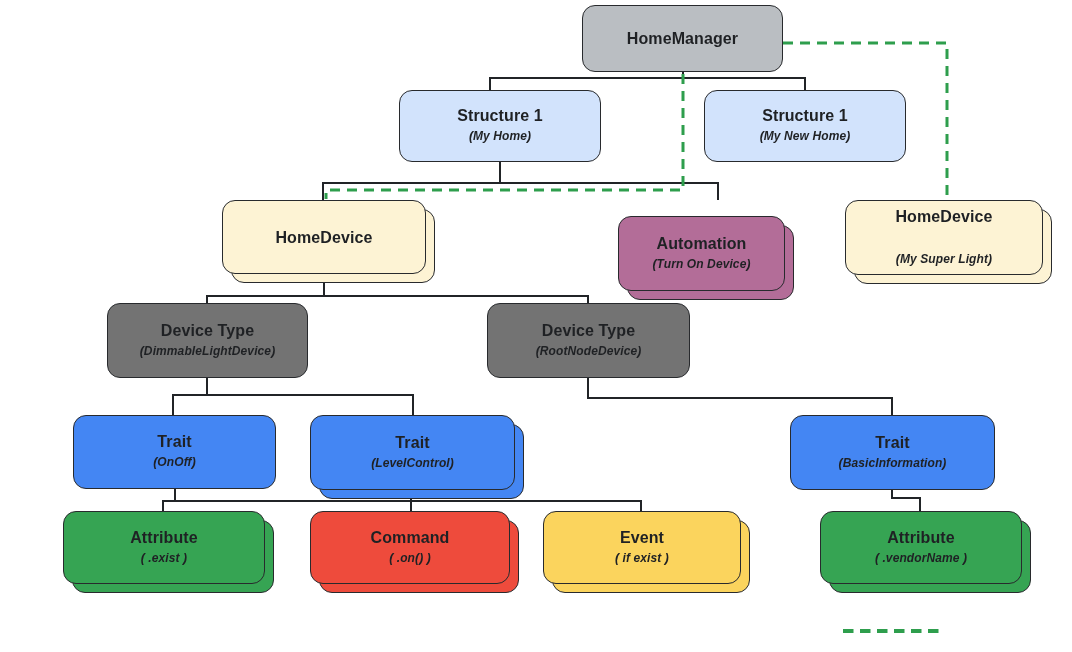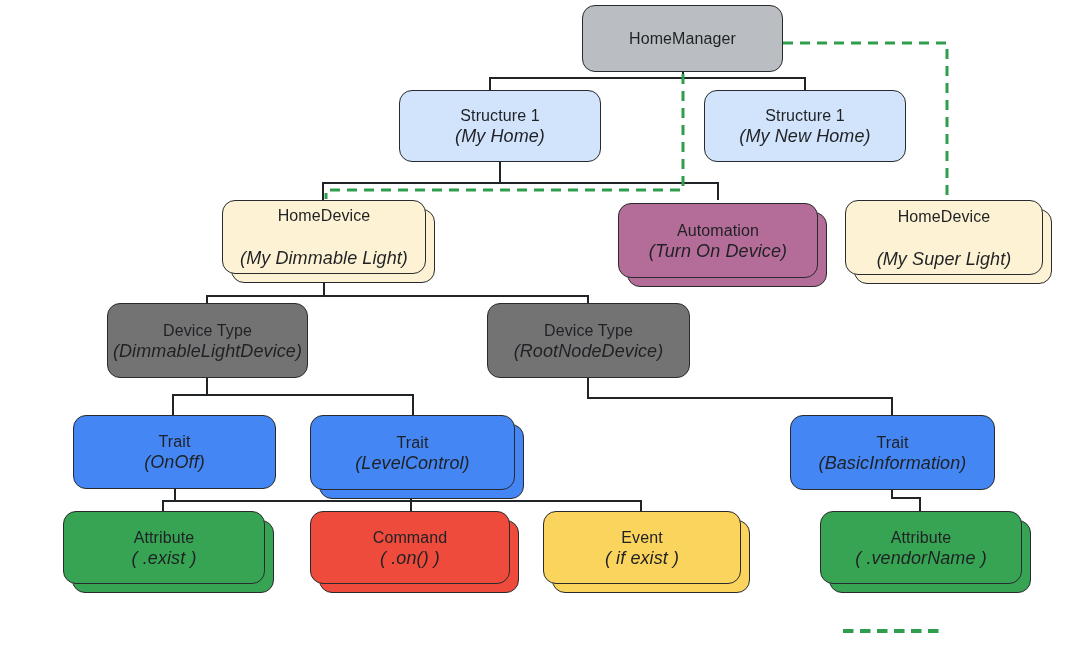--- a/index.html
+++ b/index.html
@@ -14,42 +14,42 @@
   .node{position:absolute;z-index:1;}
   .node .stack{
     position:absolute;left:9px;top:9px;width:100%;height:100%;
     border:1.7px solid #282a2d;border-radius:13px;box-sizing:border-box;
     z-index:0;
   }
   .node .box{
     position:absolute;left:0;top:0;width:100%;height:100%;
     border:1.7px solid #282a2d;border-radius:13px;box-sizing:border-box;
     display:flex;flex-direction:column;align-items:center;justify-content:center;
-    z-index:1;text-align:center;
+    z-index:1;text-align:center;font-weight:bold;
   }
   .node .t{font-size:16px;line-height:21px;color:#1f2124;letter-spacing:.1px;}
-  .node .s{font-size:18px;line-height:21px;color:#1f2124;font-style:italic;letter-spacing:.1px;}
+  .node .s{font-size:12px;line-height:21px;color:#1f2124;font-style:italic;letter-spacing:.1px;}
 
   
   .c-gray .box,.c-gray .stack{background:#babec2;}
   .c-lightblue .box,.c-lightblue .stack{background:#d2e3fc;}
   .c-cream .box,.c-cream .stack{background:#fdf3d4;gap:22px;}
   .c-purple .box,.c-purple .stack{background:#b36d98;}
   .c-orange .box,.c-orange .stack{background:#737373;}
   .c-blue .box,.c-blue .stack{background:#4486f3;}
   .c-green .box,.c-green .stack{background:#36a453;}
   .c-red .box,.c-red .stack{background:#ee4b3c;}
   .c-yellow .box,.c-yellow .stack{background:#fbd45d;}
 
   
   .n-homemanager{left:582px;top:5px;width:201px;height:67px;}
   .n-structure1{left:399px;top:90px;width:202px;height:72px;}
   .n-structure2{left:704px;top:90px;width:202px;height:72px;}
   .n-homedevice1{left:222px;top:200px;width:204px;height:74px;}
-  .n-automation{left:618px;top:203px;width:200px;height:75px;}
+  .n-automation{left:618px;top:216px;width:167px;height:75px;}
   .n-homedevice2{left:845px;top:200px;width:198px;height:75px;}
   .n-devicetype1{left:107px;top:303px;width:201px;height:75px;}
   .n-devicetype2{left:487px;top:303px;width:203px;height:75px;}
   .n-trait-onoff{left:73px;top:415px;width:203px;height:74px;}
   .n-trait-levelcontrol{left:310px;top:415px;width:205px;height:75px;}
   .n-trait-basicinfo{left:790px;top:415px;width:205px;height:75px;}
   .n-attr-onoff{left:63px;top:511px;width:202px;height:73px;}
   .n-command-on{left:310px;top:511px;width:200px;height:73px;}
   .n-event-ifexist{left:543px;top:511px;width:198px;height:73px;}
   .n-attr-vendorname{left:820px;top:511px;width:202px;height:73px;}
@@ -98,21 +98,20 @@
     <div class="box">
       <div class="t">Structure 1</div>
       <div class="s">(My New Home)</div>
     </div>
   </div>
 
   <div class="node n-homedevice1 c-cream">
     <div class="stack"></div>
     <div class="box">
       <div class="t">HomeDevice</div>
-      <div class="s">(My Dimmable Light)</div>
     </div>
   </div>
 
   <div class="node n-automation c-purple">
     <div class="stack"></div>
     <div class="box">
       <div class="t">Automation</div>
       <div class="s">(Turn On Device)</div>
     </div>
   </div>

